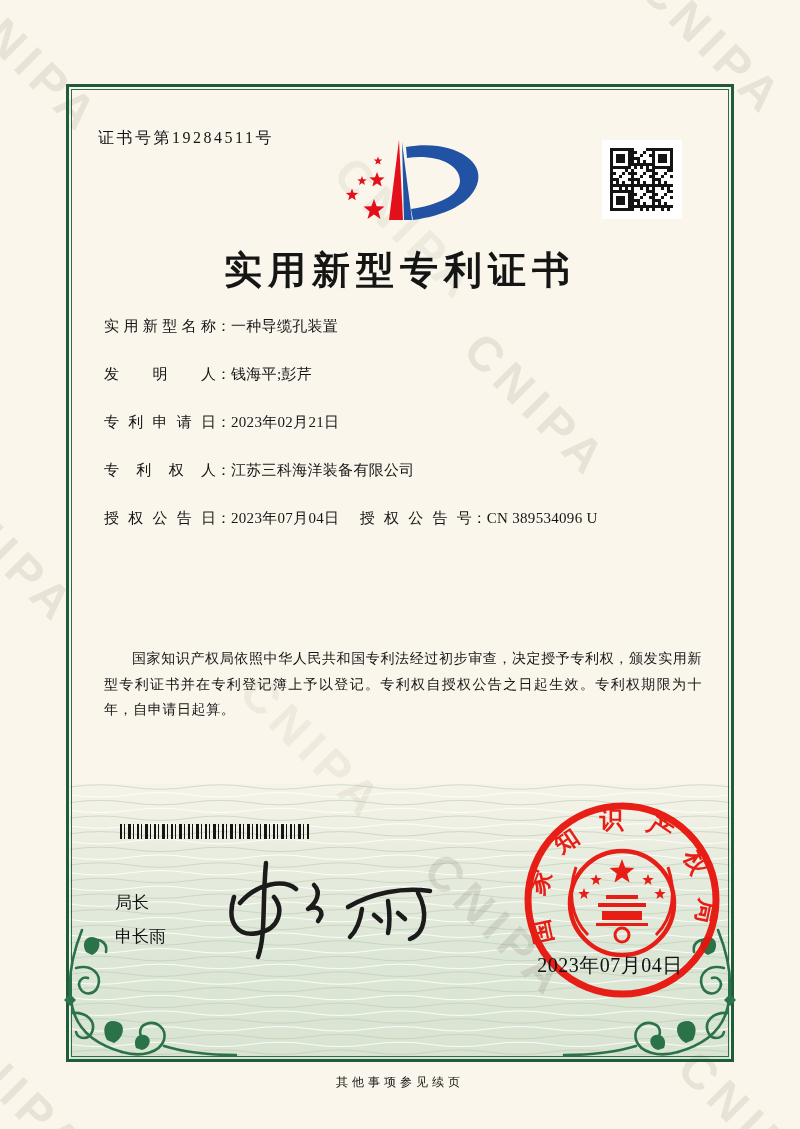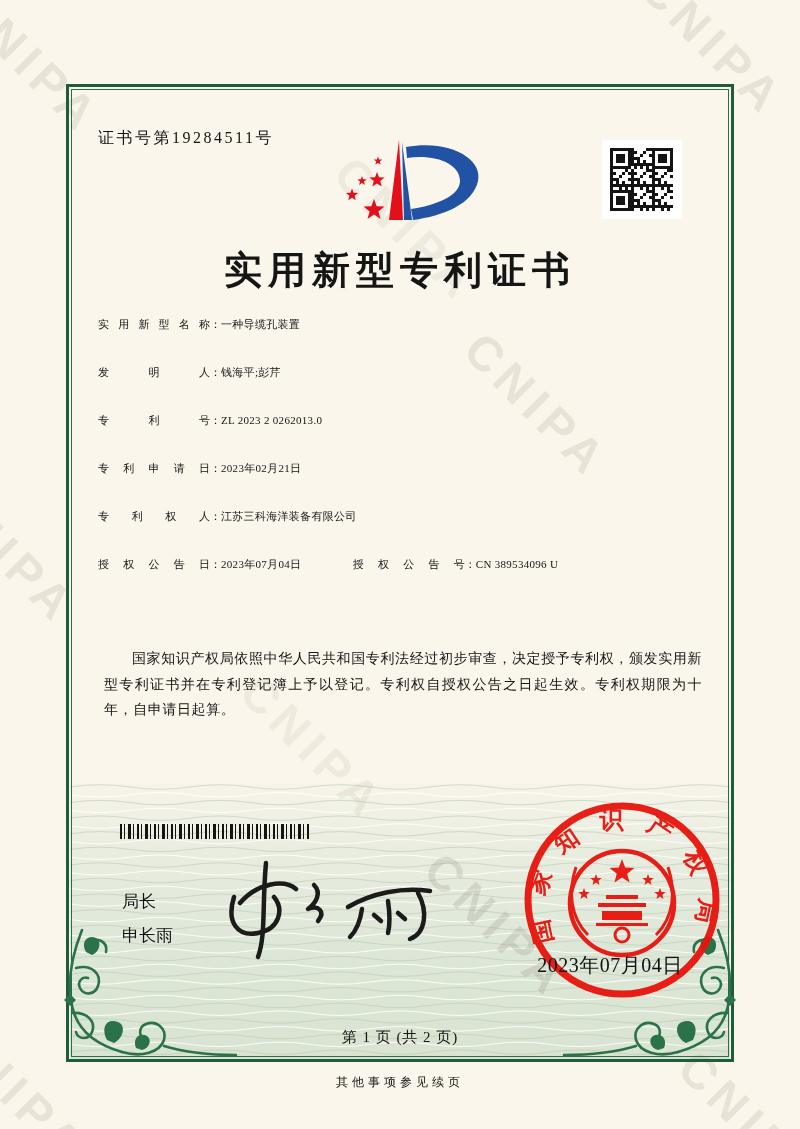--- a/index.html
+++ b/index.html
@@ -32,39 +32,39 @@
   
   .cert-no { position:absolute; left:98px; top:128px; font-size:16px; letter-spacing:2.5px; z-index:4; }
   .logo { position:absolute; left:340px; top:133px; z-index:4; }
   .qr-wrap { position:absolute; left:602px; top:140px; width:80px; height:79px; background:#ffffff; z-index:4; }
   .qr-wrap svg { position:absolute; left:8px; top:8px; }
   .title {
     position:absolute; left:0; top:245px; width:800px; text-align:center;
     font-size:38px; font-weight:700; letter-spacing:6px; z-index:4;
   }
   
-  .fields { position:absolute; left:98px; top:317px; width:620px; z-index:4; font-size:11px; }
+  .fields { position:absolute; left:104px; top:317px; width:620px; z-index:4; font-size:15px; }
   .field { height:48px; white-space:nowrap; }
   .flabel { display:inline-block; width:112px; text-align:justify; text-align-last:justify; }
   .colon { display:inline; }
   .fvalue { letter-spacing:0.3px; }
   .grant .g1 { display:inline-block; width:252px; white-space:nowrap; }
   
   .paras { position:absolute; left:104px; top:646px; width:598px; z-index:4;
     font-size:14px; line-height:25.5px; text-align:justify; letter-spacing:0.6px; }
   .paras p { text-indent:2em; margin-bottom:7px; }
   
   .barcode { position:absolute; left:120px; top:824px; width:191px; height:15px; z-index:4;
     background:repeating-linear-gradient(90deg,
       #141414 0px,#141414 2px, transparent 2px,transparent 4px,
       #141414 4px,#141414 5px, transparent 5px,transparent 8px,
       #141414 8px,#141414 11px, transparent 11px,transparent 13px,
       #141414 13px,#141414 14px, transparent 14px,transparent 17px); }
-  .director { position:absolute; left:122px; top:886px; z-index:4;
-    font-family:Liberation Mono, monospace; font-size:17px; line-height:34px; }
+  .director { position:absolute; left:115px; top:886px; z-index:4;
+    font-family:Liberation Serif, serif; font-size:17px; line-height:34px; }
   .signature { position:absolute; left:222px; top:845px; z-index:5; }
   
   .seal { position:absolute; left:512px; top:795px; z-index:5; opacity:0.95; }
   .seal-date { position:absolute; left:512px; top:952px; width:196px; text-align:center;
     font-size:20px; color:#101010; z-index:6; letter-spacing:0.5px; }
   
   .page-num { position:absolute; left:0; top:1028px; width:800px; text-align:center;
     font-size:15px; letter-spacing:1px; z-index:4; }
   .cont-note { position:absolute; left:0; top:1074px; width:800px; text-align:center;
     font-size:12px; letter-spacing:4px; z-index:4; }
@@ -431,23 +431,20 @@
   <div class="title">实用新型专利证书</div>
 
   <div class="fields">
     <div class="field">
       <span class="flabel">实用新型名称</span><span class="colon">：</span><span class="fvalue">一种导缆孔装置</span>
     </div>
     <div class="field">
       <span class="flabel">发明人</span><span class="colon">：</span><span class="fvalue">钱海平;彭芹</span>
     </div>
     <div class="field">
-      <span class="flabel">专利号</span><span class="colon">：</span><span class="fvalue">ZL 2023 2 0262013.0</span>
-    </div>
-    <div class="field">
       <span class="flabel">专利申请日</span><span class="colon">：</span><span class="fvalue">2023年02月21日</span>
     </div>
     <div class="field">
       <span class="flabel">专利权人</span><span class="colon">：</span><span class="fvalue">江苏三科海洋装备有限公司</span>
     </div>
     <div class="field grant">
       <span class="g1"><span class="flabel">授权公告日</span><span class="colon">：</span><span class="fvalue">2023年07月04日</span></span>
       <span class="g2"><span class="flabel">授权公告号</span><span class="colon">：</span><span class="fvalue">CN 389534096 U</span></span>
     </div>
   </div>
@@ -495,16 +492,15 @@
       <polygon fill="#e8140c" points="148.0,93.0 149.5,97.0 153.7,97.1 150.4,99.8 151.5,103.9 148.0,101.5 144.5,103.9 145.6,99.8 142.3,97.1 146.5,97.0"></polygon>
       <rect x="94" y="100" width="32" height="4" fill="#e8140c"></rect>
       <rect x="86" y="108" width="48" height="4" fill="#e8140c"></rect>
       <rect x="90" y="116" width="40" height="9" fill="#e8140c"></rect>
       <rect x="84" y="128" width="52" height="3" fill="#e8140c"></rect>
       <circle cx="110" cy="140" r="7" fill="none" stroke="#e8140c" stroke-width="3"></circle>
     </g>
   </svg>
   <div class="seal-date">2023年07月04日</div>
 
-  <div class="page-num">第 1 页 (共 2 页)</div>
   <div class="cont-note">其他事项参见续页</div>
 
 </div>
 
 </body></html>

